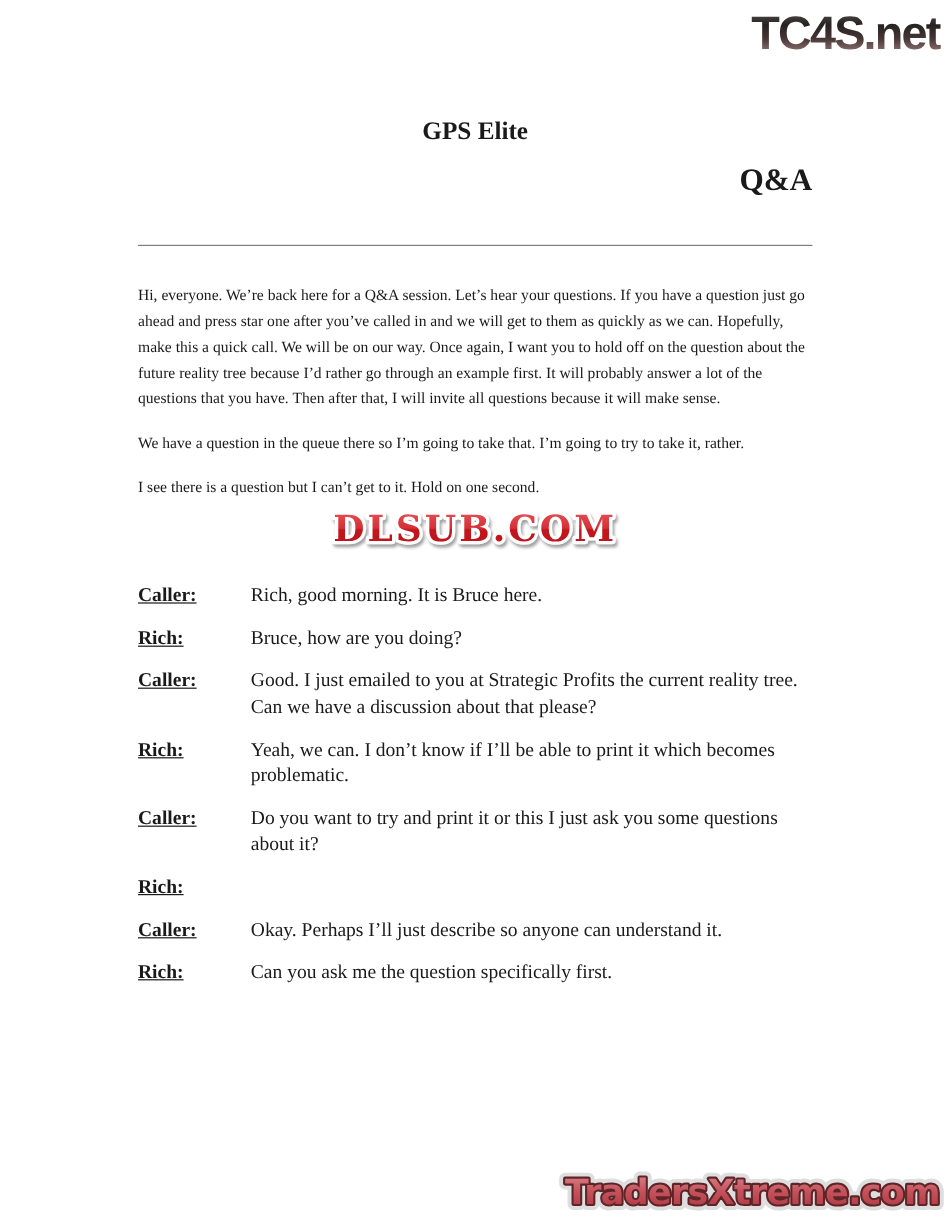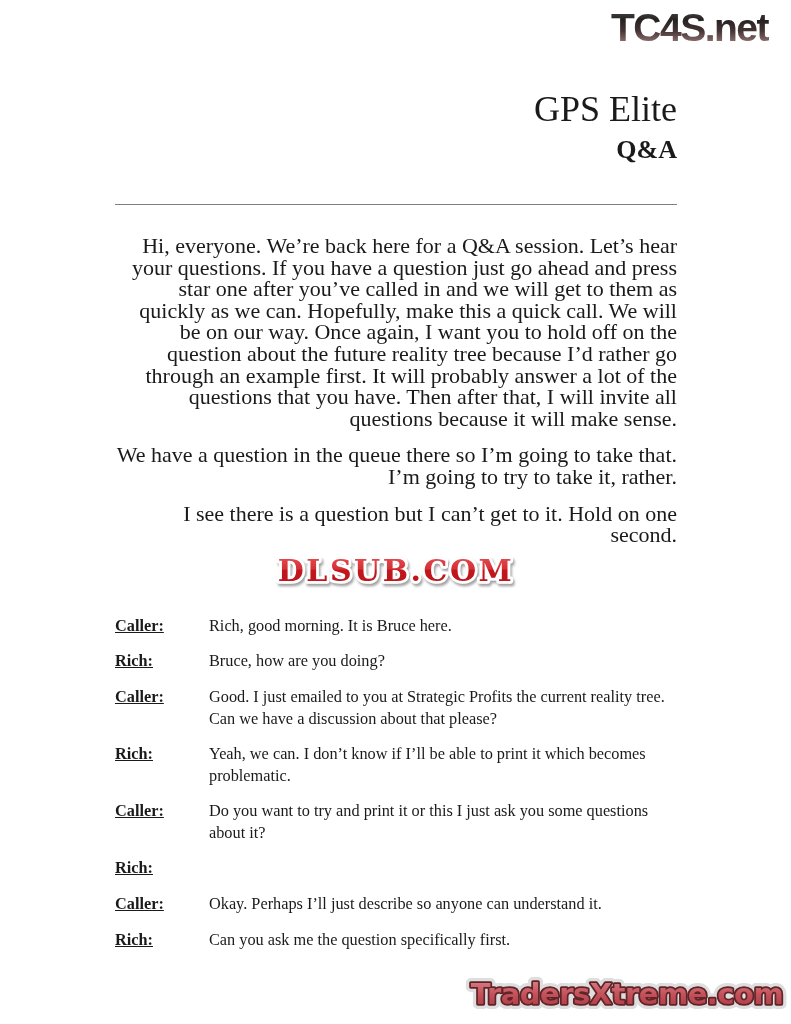--- a/index.html
+++ b/index.html
@@ -7,34 +7,34 @@
     position: relative;
     width: 791px;
     height: 1024px;
     background: #ffffff;
     font-family: "Liberation Serif", serif;
     color: #1a1a1a;
     overflow: hidden;
   }
 
   
-  .tc4s-logo { position: absolute; top: 2px; right: 20px; }
+  .tc4s-logo { position: absolute; top: 2px; right: 5px; }
 
   
   .content {
     position: absolute;
     left: 115px;
     top: 0;
     width: 562px;
   }
   .doc-title {
     margin: 92px 0 0 0;
-    text-align: right;
-    font-size: 36px;
-    font-weight: normal;
+    text-align: center;
+    font-size: 21px;
+    font-weight: bold;
     line-height: 35px;
   }
   .doc-subtitle {
     margin: 9px 0 0 0;
     text-align: right;
     font-size: 26px;
     font-weight: bold;
     line-height: 28px;
   }
   .doc-date {
@@ -42,21 +42,21 @@
     text-align: center;
     font-size: 17px;
     line-height: 21px;
   }
   .divider {
     border: none;
     border-top: 1px solid #7f7f7f;
     margin: 40px 0 0 0;
   }
 
-  .intro { margin-top: 30px; font-size: 22px; line-height: 21.6px; text-align: right; }
+  .intro { margin-top: 30px; font-size: 13px; line-height: 21.6px; }
   .intro p { margin: 0 0 15px 0; }
   .intro p:last-child { margin-bottom: 3px; }
 
   .dlsub-logo { text-align: center; height: 40px; }
 
   .dialog { margin-top: 26px; font-size: 16.3px; line-height: 21.6px; }
   .dialog-row { display: flex; margin-bottom: 14px; }
   .dialog-speaker { width: 94px; flex-shrink: 0; font-weight: bold; text-decoration: underline; }
   .dialog-text { flex: 1; }
 

